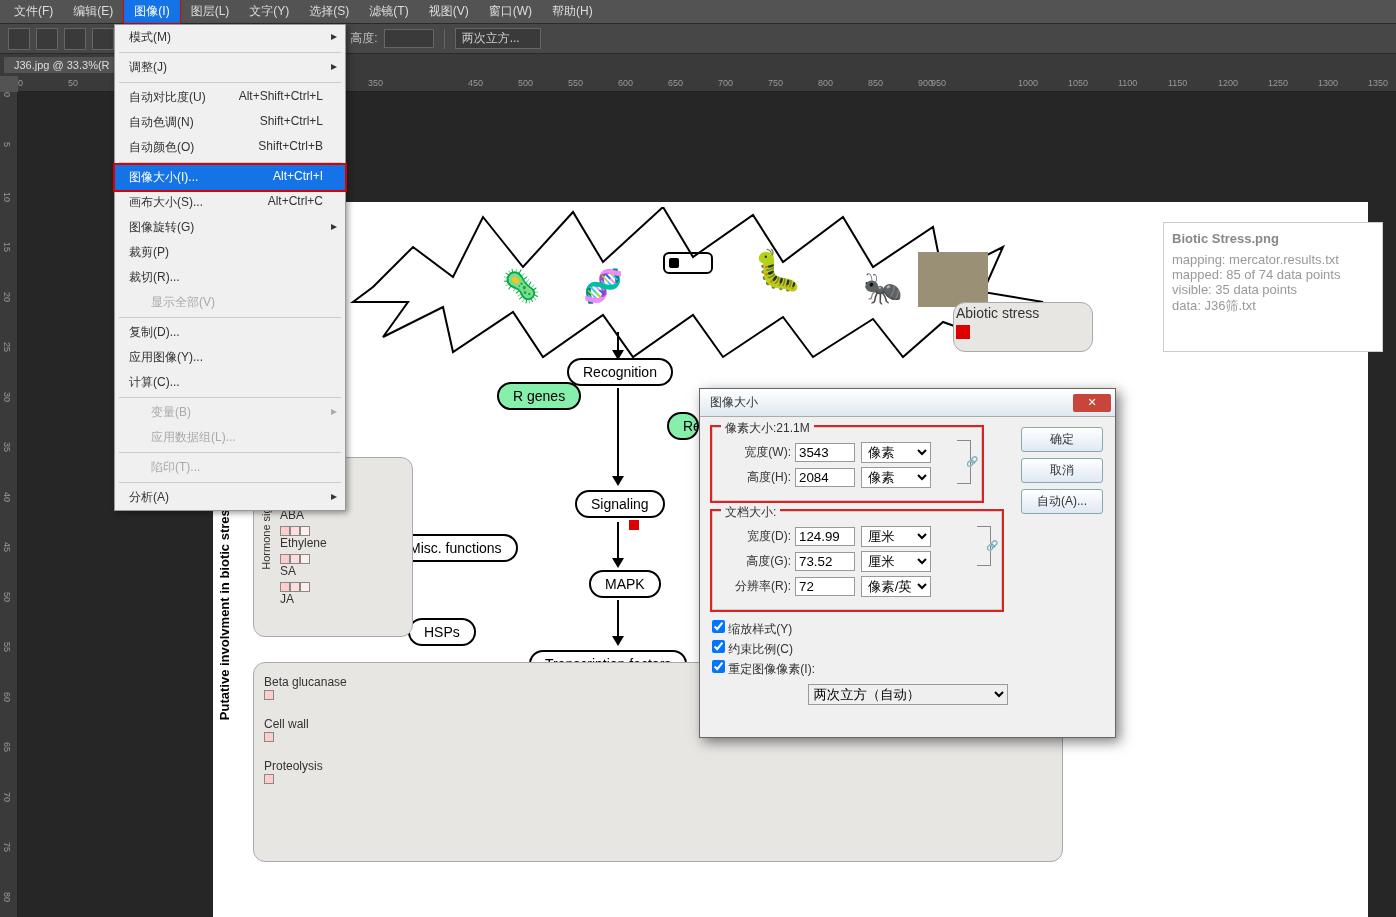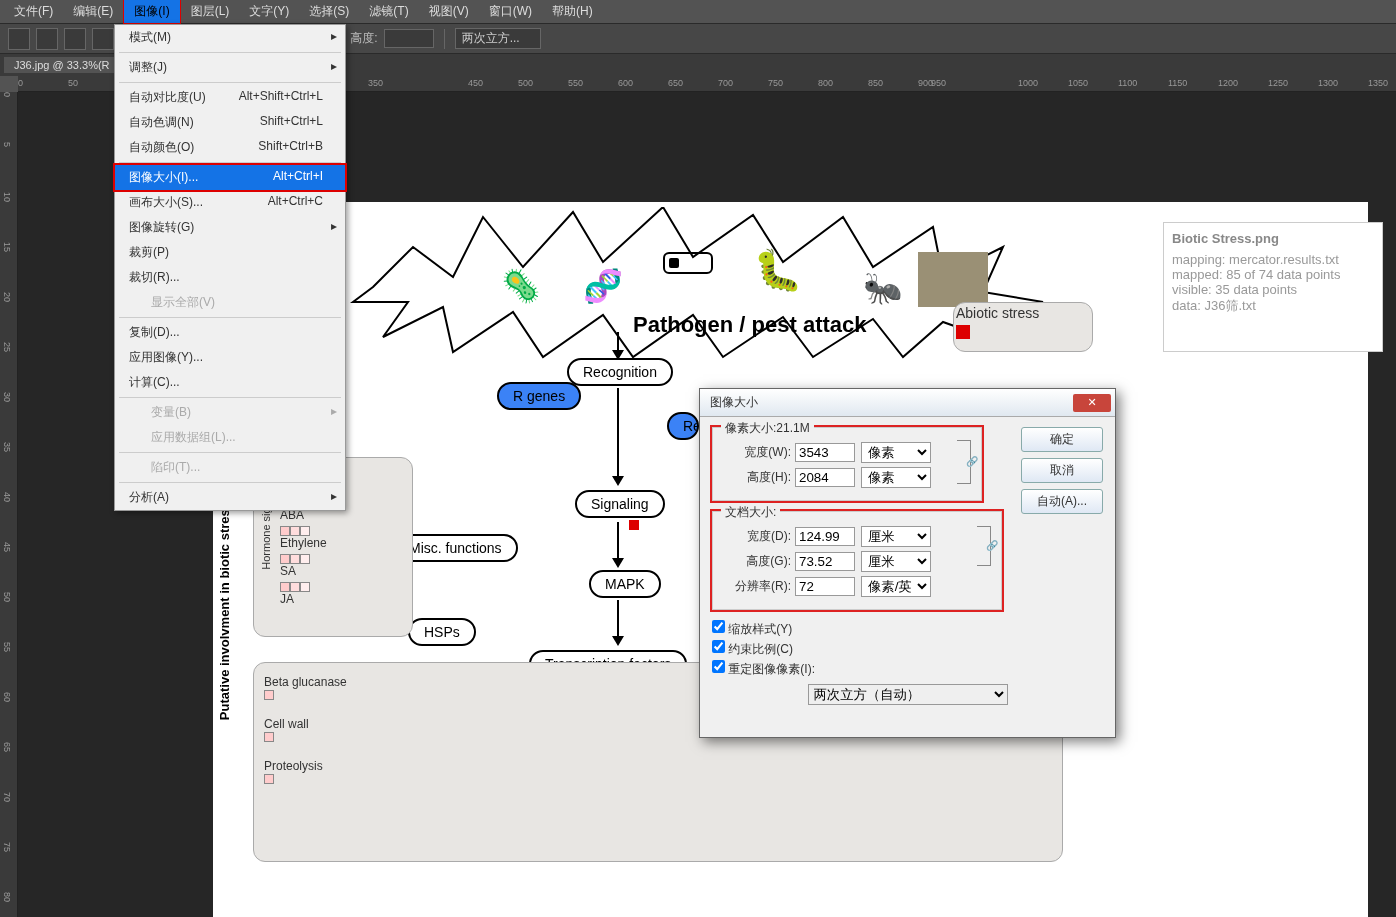--- a/index.html
+++ b/index.html
@@ -1,19 +1,19 @@
 <!DOCTYPE html>
 <html><head>
 <meta charset="utf-8">
 <style>
 * { margin:0; padding:0; box-sizing:border-box; font-family:"Microsoft YaHei",Arial,sans-serif; }
 body { background:#535353; width:1396px; height:917px; overflow:hidden; position:relative; color:#ccc; font-size:12px; }
 .menubar { background:#535353; height:24px; display:flex; align-items:center; padding:0 4px; border-bottom:1px solid #2a2a2a; }
 .menu-item { padding:3px 10px; cursor:default; color:#ddd; }
-.menu-item.active { background:#1473e6; color:#000000; border:1px solid #d00; }
+.menu-item.active { background:#1473e6; color:#ffffff; border:1px solid #d00; }
 .toolbar { background:#474747; height:30px; display:flex; align-items:center; padding:0 8px; border-bottom:1px solid #2a2a2a; gap:6px; }
 .tool-icon { width:22px; height:22px; border:1px solid #666; background:#3a3a3a; }
 .tool-sep { width:1px; height:20px; background:#666; margin:0 4px; }
 .tool-label { color:#bbb; margin-left:8px; }
 .tool-select { background:#3a3a3a; border:1px solid #666; color:#ccc; padding:1px 20px 1px 6px; font-size:12px; }
 .tool-input { background:#3a3a3a; border:1px solid #666; color:#ccc; width:50px; padding:1px 4px; }
 .tab-bar { background:#3a3a3a; height:22px; display:flex; align-items:center; padding-left:4px; }
 .doc-tab { background:#535353; padding:2px 10px; color:#ddd; font-size:11px; }
 .ruler-h { position:absolute; left:18px; right:0; top:76px; height:16px; background:#3a3a3a; border-bottom:1px solid #222; overflow:hidden; }
 .ruler-h-inner { position:relative; height:100%; }
@@ -23,21 +23,21 @@
 .canvas-area { position:absolute; left:18px; top:92px; right:0; bottom:0; background:#262626; overflow:hidden; }
 .doc-canvas { position:absolute; left:195px; top:110px; width:1155px; height:780px; background:#fff; }
 
 
 .diagram { position:relative; width:100%; height:100%; }
 .spiky { position:absolute; left:130px; top:5px; width:720px; height:155px; }
 .spiky svg { width:100%; height:100%; }
 .spiky-title { position:absolute; left:290px; top:105px; font-weight:bold; font-size:22px; font-family:Arial Black,Arial; color:#000; }
 .bug { position:absolute; font-size:32px; color:#000; }
 .pill { position:absolute; border:2px solid #000; border-radius:18px; background:#fff; padding:4px 14px; font-size:14px; color:#000; text-align:center; white-space:nowrap; }
-.pill.grey { background:#3b82f6; }
+.pill.grey { background:#86efac; }
 .panel-grey { position:absolute; background:#e8e6e3; border:1px solid #aaa; border-radius:12px; }
 .abiotic-panel { left:740px; top:100px; width:140px; height:50px; padding:2px; }
 .abiotic-title { font-size:14px; color:#333; }
 .red-sq { width:14px; height:14px; background:#d00; display:inline-block; margin-top:4px; }
 .colorbars { display:flex; }
 .cb { width:10px; height:10px; border:1px solid #888; }
 .hormone-panel { left:40px; top:255px; width:160px; height:180px; padding:8px 8px 8px 26px; }
 .hormone-title { position:absolute; left:6px; top:20px; writing-mode:vertical-rl; transform:rotate(180deg); font-size:11px; color:#333; }
 .hormone-row { font-size:12px; color:#333; margin:4px 0; }
 .misc-pill { left:180px; top:332px; }
@@ -180,21 +180,20 @@
             <polygon points="30,80 70,40 110,70 140,10 180,60 230,5 260,55 320,0 350,50 410,8 440,55 500,10 530,60 590,20 600,70 660,40 640,85 700,95 640,105 670,140 600,115 560,150 530,112 470,150 440,110 380,150 350,108 290,150 260,108 200,150 170,105 110,145 100,100 40,130 65,95 10,95" fill="#fff" stroke="#000" stroke-width="2"></polygon>
           </svg>
         <span class="bug" style="left:158px;top:60px">🦠</span>
         <span class="bug" style="left:240px;top:60px">🧬</span>
         <span style="position:absolute;left:320px;top:45px;width:50px;height:22px;border:2px solid #000;border-radius:6px">
             <span style="position:absolute;left:4px;top:4px;width:10px;height:10px;background:#000;border-radius:2px"></span>
           </span>
         <span class="bug" style="left:410px;top:40px;font-size:40px">🐛</span>
         <span class="bug" style="left:520px;top:62px">🐜</span>
         <span style="position:absolute;left:575px;top:45px;width:70px;height:55px;background:#9a9075"></span>
-        <div class="spiky-title">Pathogen / pest attack</div>
       </div>
 
       <div class="panel-grey abiotic-panel">
         <div class="abiotic-title">Abiotic stress</div>
         <span class="red-sq"></span>
       </div>
 
       <div class="info-box">
         <div class="info-title">Biotic Stress.png</div>
         <div>mapping: mercator.results.txt</div>

